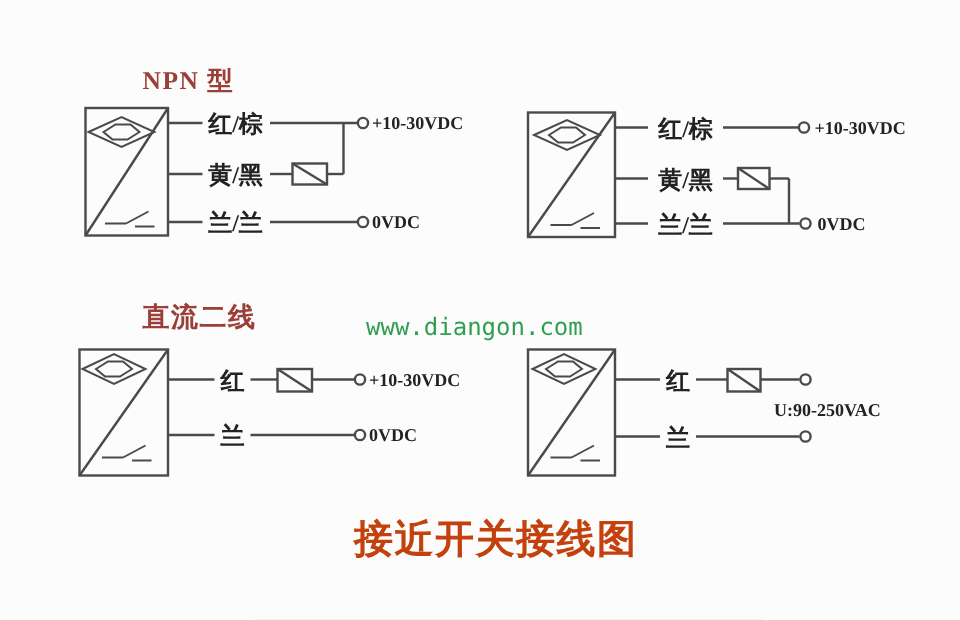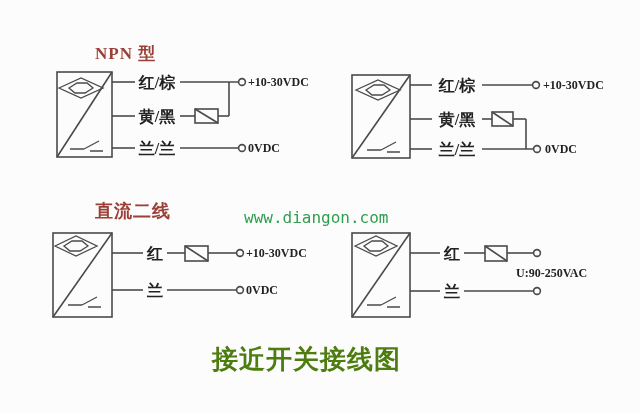--- a/index.html
+++ b/index.html
@@ -16,23 +16,23 @@
   #npn-title  { left:95px;  top:42px;  font-size:17px; letter-spacing:1px; }
   #pnp-title  { left:396px; top:43px;  font-size:17px; letter-spacing:1px; }
   #dc2-title  { left:95px;  top:199px; font-size:18px; letter-spacing:1px; }
   #ac2-title  { left:397px; top:201px; font-size:16px; letter-spacing:0.5px; }
   .watermark {
     position:absolute; left:244px; top:196px;
     font-family:"DejaVu Sans Mono", monospace; font-size:16px;
     color:#2f9e4f; white-space:nowrap;margin-top:12px;
   }
   .footer-title {
-    position:absolute; left:212px; top:342px;
+    position:absolute; left:236px; top:342px;
     font-family:"Liberation Serif", serif; font-weight:bold;
-    font-size:26px; letter-spacing:1px; color:#4d7c0f; white-space:nowrap;
+    font-size:26px; letter-spacing:1px; color:#c2410c; white-space:nowrap;
   }
   svg { position:absolute; left:0; top:0; }
   .ln     { fill:none; stroke:#4a4a4a; stroke-width:1.6; }
   .lnthin { fill:none; stroke:#4a4a4a; stroke-width:1.3; }
   .wlbl { font-family:"Liberation Serif", serif; font-weight:bold; font-size:16px; fill:#222222; }
   .term { font-family:"Liberation Serif", serif; font-weight:bold; font-size:12px; fill:#222222; }
 </style>
 </head>
 <body>
 

